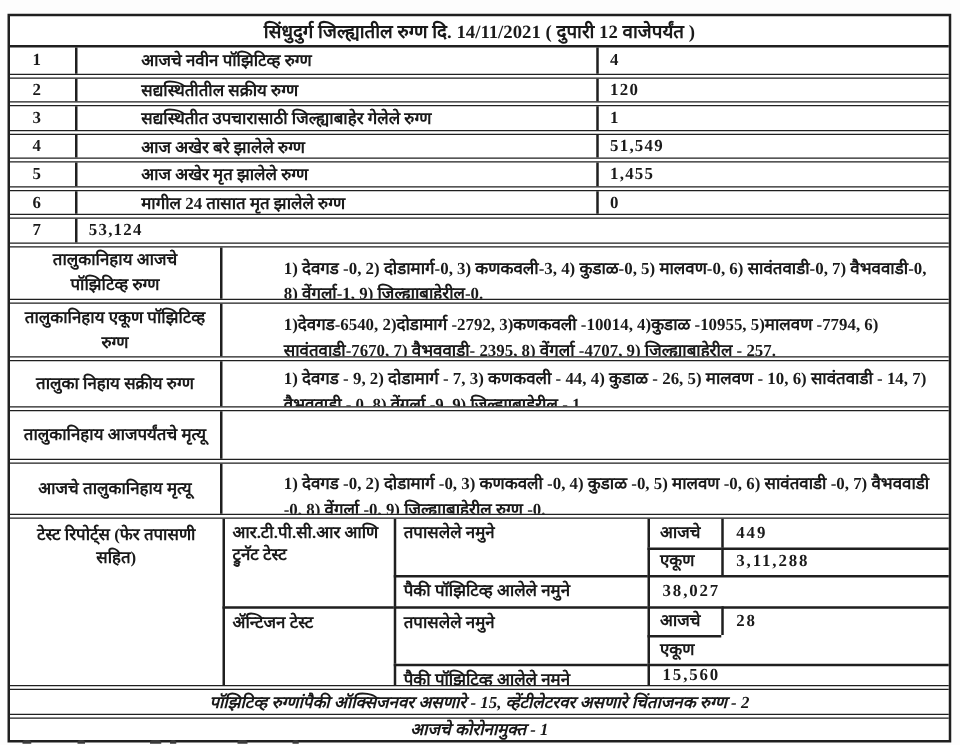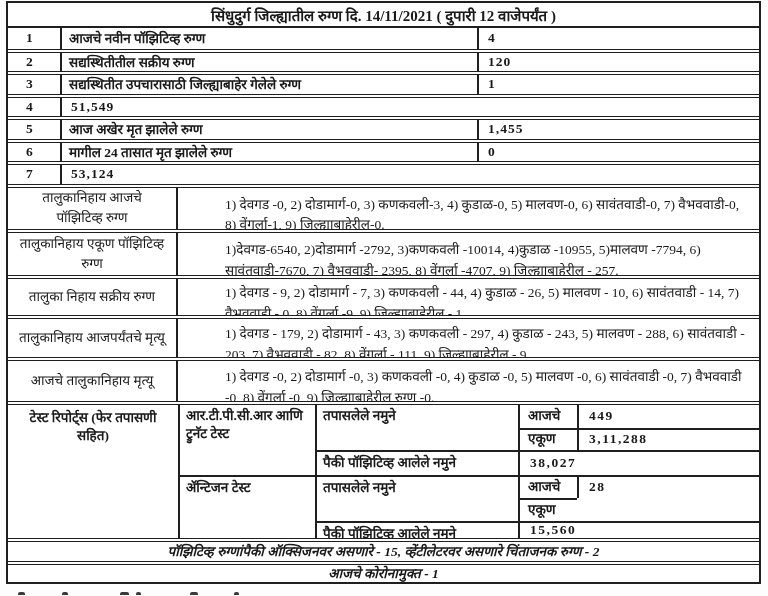--- a/index.html
+++ b/index.html
@@ -4,21 +4,21 @@
 <style>
   * { margin: 0; padding: 0; box-sizing: border-box; }
   html, body { width: 768px; height: 596px; background: #fdfdfd; overflow: hidden; }
   body {
     font-family: "Liberation Serif", "DejaVu Serif", serif;
     color: #1a1a1a;
     position: relative;
   }
   .doc-table {
     position: absolute;
-    left: 6px; top: 1px;
+    left: 6px; top: 11px;
     width: 755px;
     border: 2px solid #1f1f1f;
     background: #fff;
   }
   .row { display: grid; width: 100%; }
   .cell { overflow: hidden; }
 
   
   .title-row {
     height: 23px;
@@ -27,37 +27,37 @@
   }
 
   
   .num-row {
     grid-template-columns: 54px 417px 1fr;
     height: 22.5px;
     border-top: 4px double #1f1f1f;
     font-size: 13.5px; font-weight: 600;
   }
   .num-row .num   { border-right: 2px solid #1f1f1f; padding-left: 18px; display: flex; align-items: center; }
-  .num-row .label { border-right: 2px solid #1f1f1f; padding-left: 7px;  display: flex; align-items: center; }
+  .num-row .label { border-right: 2px solid #1f1f1f; padding-left: 7px;  display: flex; align-items: center; margin-left: 44px; }
   .num-row .value { padding-left: 9px; display: flex; align-items: center; letter-spacing: 1px; }
 
   
   .taluka-row {
     grid-template-columns: 170px 1fr;
     border-top: 4px double #1f1f1f;
-    font-size: 13.5px; font-weight: 400; gap: 39px;
+    font-size: 13.5px; font-weight: 700;
   }
   .taluka-row .tlabel {
     border-right: 2px solid #1f1f1f;
     display: flex; align-items: center; justify-content: center;
     text-align: center; padding: 1px 10px; line-height: 1.45;
   }
   .taluka-row .tcontent {
     padding: 16px 6px 2px 8px; line-height: 1.5;
-    display: flex; align-items: center;
+    display: flex; align-items: center; margin-left: 41px;
   }
 
   
   .test-section {
     display: grid;
     grid-template-columns: 170px 137px 203px 59px 1fr;
     grid-template-rows: 23px 22px 25px 23px 23px auto;
     height: 137px;
     border-top: 4px double #1f1f1f;
     font-size: 13.5px; font-weight: 600;
@@ -108,20 +108,21 @@
     <div class="cell label">सद्यस्थितीतील सक्रीय रुग्ण</div>
     <div class="cell value">120</div>
   </div>
   <div class="row num-row">
     <div class="cell num">3</div>
     <div class="cell label">सद्यस्थितीत उपचारासाठी जिल्ह्याबाहेर गेलेले रुग्ण</div>
     <div class="cell value">1</div>
   </div>
   <div class="row num-row">
     <div class="cell num">4</div>
+    <div class="cell label">आज अखेर बरे झालेले रुग्ण</div>
     <div class="cell value">51,549</div>
   </div>
   <div class="row num-row">
     <div class="cell num">5</div>
     <div class="cell label">आज अखेर मृत झालेले रुग्ण</div>
     <div class="cell value">1,455</div>
   </div>
   <div class="row num-row">
     <div class="cell num">6</div>
     <div class="cell label">मागील 24 तासात मृत झालेले रुग्ण</div>
@@ -139,21 +140,20 @@
   <div class="row taluka-row" style="height:46px">
     <div class="cell tlabel">तालुकानिहाय एकूण पॉझिटिव्ह रुग्ण</div>
     <div class="cell tcontent">1)देवगड-6540, 2)दोडामार्ग -2792, 3)कणकवली -10014, 4)कुडाळ -10955, 5)मालवण -7794, 6) सावंतवाडी-7670, 7) वैभववाडी- 2395, 8) वेंगुर्ला -4707, 9) जिल्ह्याबाहेरील - 257.</div>
   </div>
   <div class="row taluka-row" style="height:40px">
     <div class="cell tlabel">तालुका निहाय सक्रीय रुग्ण</div>
     <div class="cell tcontent">1) देवगड - 9, 2) दोडामार्ग - 7, 3) कणकवली - 44, 4) कुडाळ - 26, 5) मालवण - 10, 6) सावंतवाडी - 14, 7) वैभववाडी - 0, 8) वेंगुर्ला -9, 9) जिल्ह्याबाहेरील - 1.</div>
   </div>
   <div class="row taluka-row" style="height:42px">
     <div class="cell tlabel">तालुकानिहाय आजपर्यंतचे मृत्यू</div>
-    <div class="cell tcontent">1) देवगड - 179, 2) दोडामार्ग - 43, 3) कणकवली - 297, 4) कुडाळ - 243, 5) मालवण - 288, 6) सावंतवाडी - 203, 7) वैभववाडी - 82, 8) वेंगुर्ला - 111, 9) जिल्ह्याबाहेरील - 9,</div>
   </div>
   <div class="row taluka-row" style="height:44px">
     <div class="cell tlabel">आजचे तालुकानिहाय मृत्यू</div>
     <div class="cell tcontent">1) देवगड -0, 2) दोडामार्ग -0, 3) कणकवली -0, 4) कुडाळ -0, 5) मालवण -0, 6) सावंतवाडी -0, 7) वैभववाडी -0, 8) वेंगुर्ला -0, 9) जिल्ह्याबाहेरील रुग्ण -0.</div>
   </div>
 
   <div class="test-section">
     <div class="tc cell bl" style="grid-area:1/2/4/3">आर.टी.पी.सी.आर आणि ट्रुनॅट टेस्ट</div>
 
     <div class="tc cell ctr" style="grid-area:1/1/7/2; padding-top:4px;">टेस्ट रिपोर्ट्स (फेर तपासणी सहित)</div>

